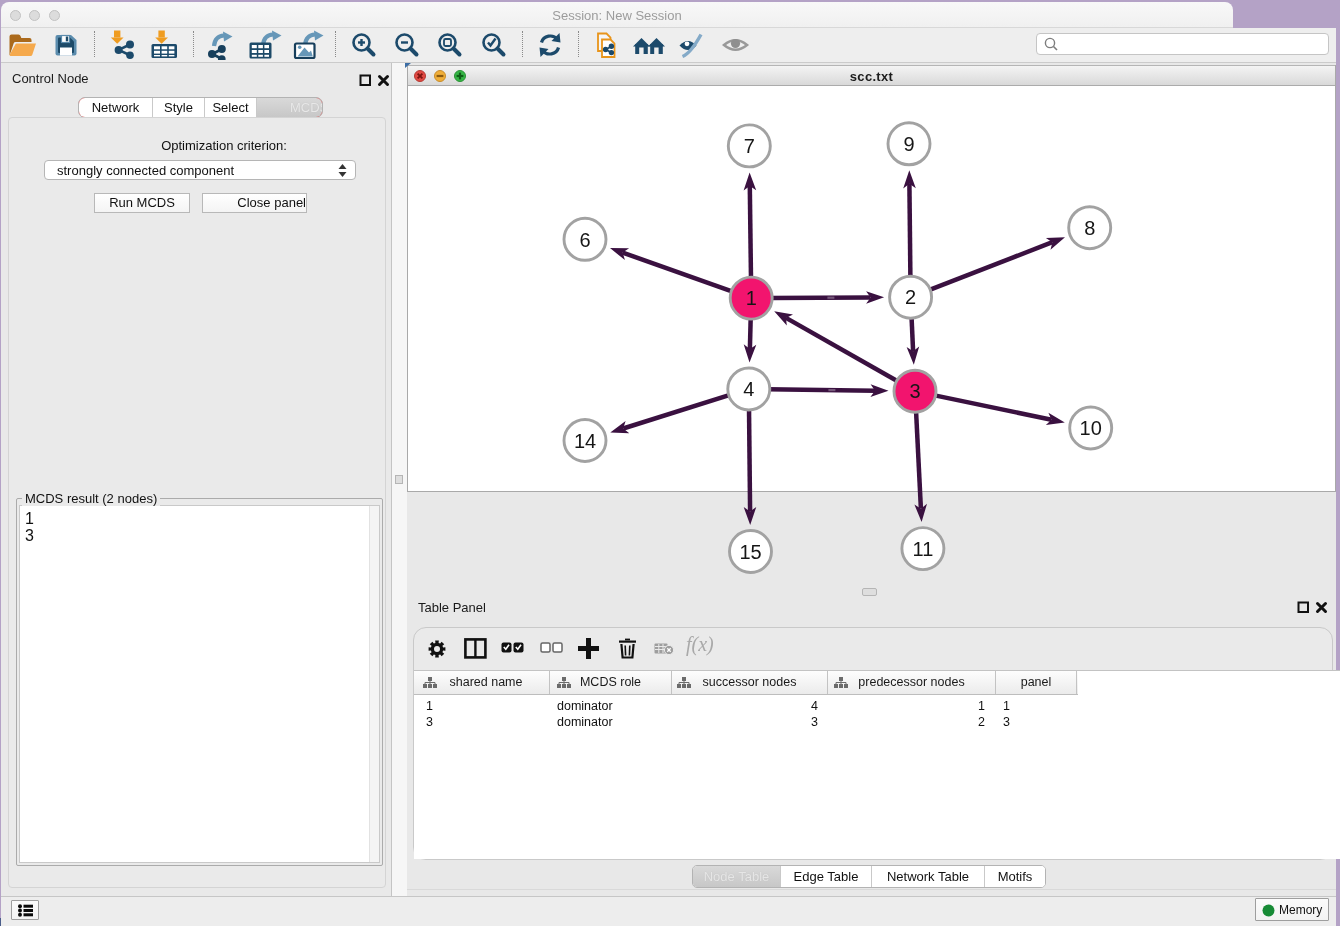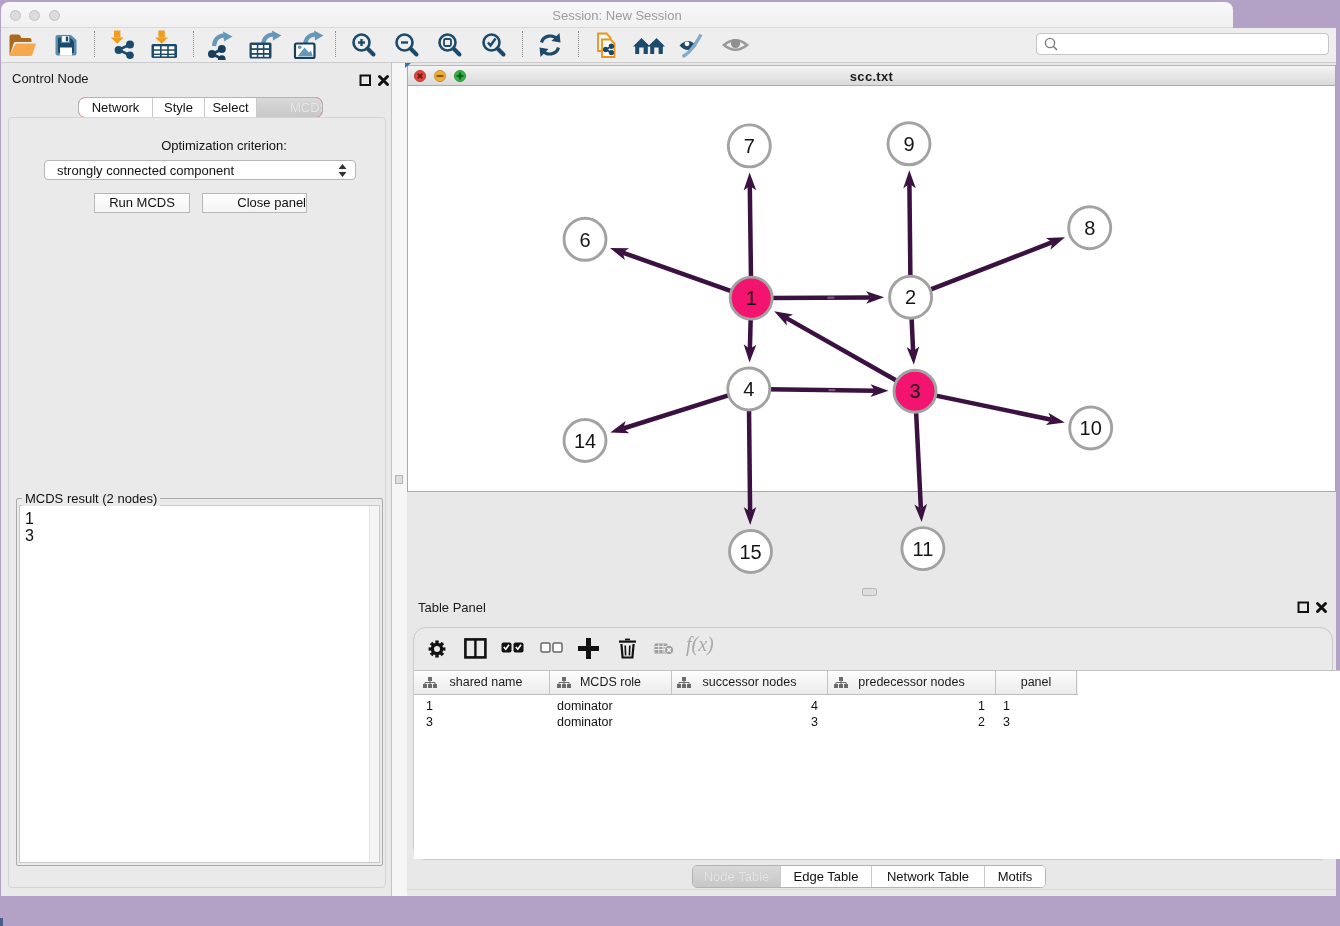--- a/index.html
+++ b/index.html
@@ -481,14 +481,34 @@
 
   <div id="btabs" class="abs">
     <div class="sel" style="width:88px;">Node Table</div>
     <div style="width:91px;">Edge Table</div>
     <div style="width:113px;">Network Table</div>
     <div style="width:60px;">Motifs</div>
   </div>
 
   <div class="abs" style="left:407px; top:889px; width:929px; height:1px; background:#d9d9d9;"></div>
   <div class="abs" style="left:0px; top:918px; width:3px; height:8px; background:#4a5d8a;"></div>
+  <div id="statusbar" class="abs">
+    <div class="sbtn" style="left:10px; top:3px; width:28px; height:20px;">
+      <svg style="position:absolute;left:6px;top:3px;" width="15" height="13" viewBox="0 0 15 13">
+        <g fill="#0a0a0a">
+          <circle cx="2" cy="2.2" r="2"></circle>
+            <rect x="5.5" y="0.7" width="9.5" height="3"></rect>
+          <circle cx="2" cy="6.5" r="2"></circle>
+            <rect x="5.5" y="5" width="9.5" height="3"></rect>
+          <circle cx="2" cy="10.8" r="2"></circle>
+            <rect x="5.5" y="9.3" width="9.5" height="3"></rect>
+        </g>
+      </svg>
+    </div>
+    <div class="sbtn" style="left:1254px; top:1px; width:74px;">
+      <svg style="position:absolute;left:6px;top:5px;" width="13" height="13" viewBox="0 0 13 13">
+        <circle cx="6.5" cy="6.5" r="6" fill="#178b36"></circle>
+      </svg>
+      <span style="position:absolute;left:23px;top:4px;font-size:12px;color:#111;">Memory</span>
+    </div>
+  </div>
 
 </div>
 
 </body></html>

